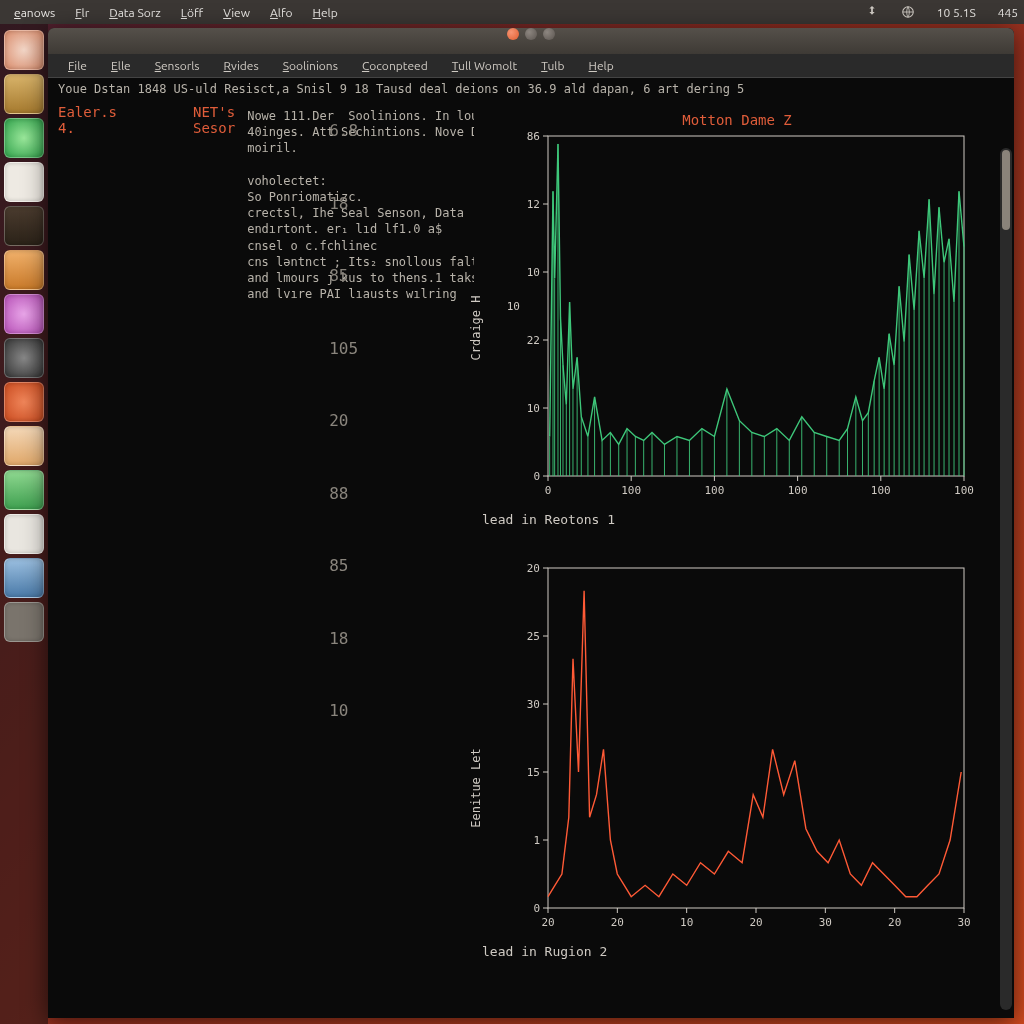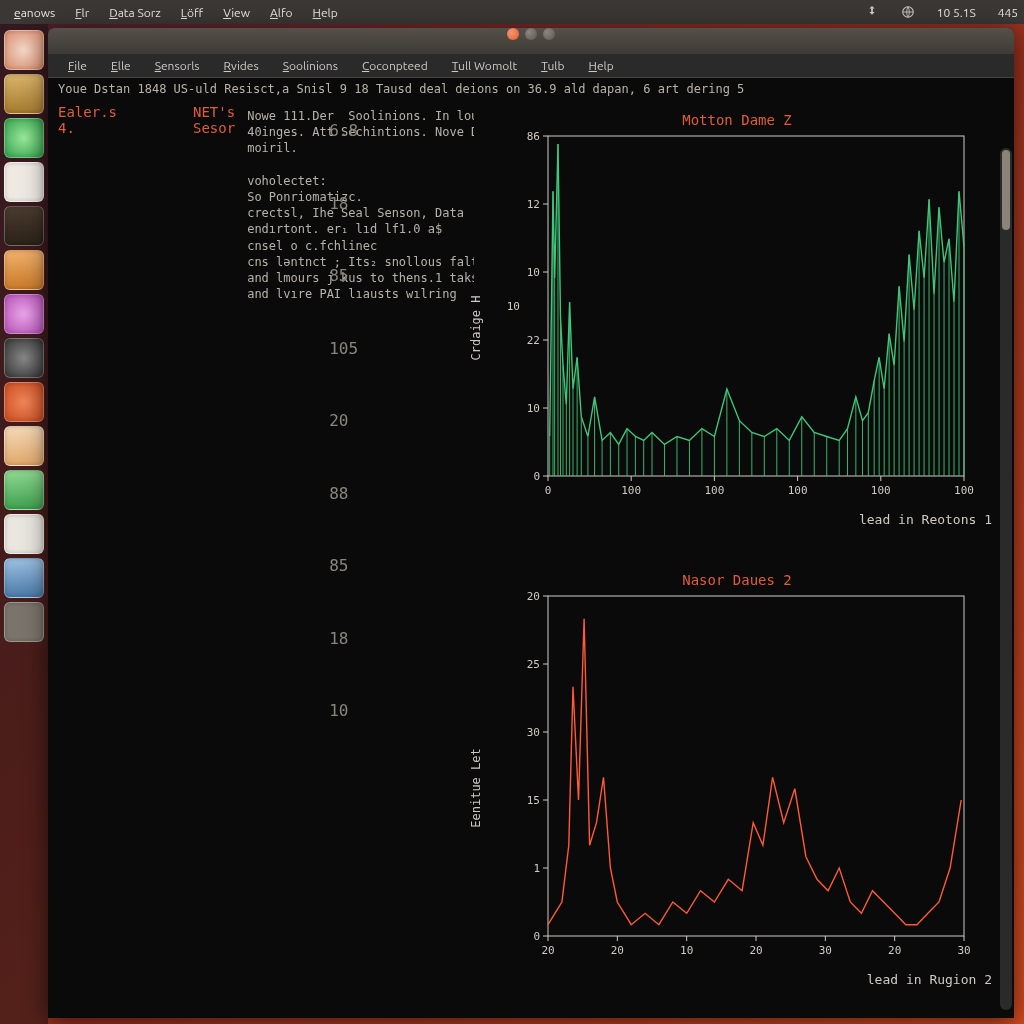--- a/index.html
+++ b/index.html
@@ -104,21 +104,21 @@
     text-align: center; color: #e05d3a; font-size: 14px;
     font-family: "DejaVu Sans Mono", monospace; padding: 2px 0; margin-top: 8px;
   }
   .plot svg { display: block; }
   .axis-label-y {
     position: absolute; left: -6px; top: 50%; transform: translate(-50%, -50%) rotate(-90deg);
     color: #cfcac3; font-size: 12px; font-family: "DejaVu Sans Mono", monospace;
     white-space: nowrap;
   }
   .axis-label-x {
-    text-align: right; color: #cfcac3; font-size: 13px;
+    text-align: left; color: #cfcac3; font-size: 13px;
     font-family: "DejaVu Sans Mono", monospace; padding-top: 2px;
   }
   .tick-text { font-family: "DejaVu Sans Mono", monospace; font-size: 11px; fill: #cfcac3; }
 
   
   .scrollbar {
     position: absolute; top: 50px; right: 2px; bottom: 8px; width: 12px;
     background: #2a2a2a; border-radius: 6px;
   }
   .scrollbar .thumb {
@@ -332,21 +332,20 @@
             <line x1="442.032" y1="346" x2="442.032" y2="132.51162790697674" stroke="#3ec77a" stroke-width="1" opacity="0.9"></line>
             <line x1="447.024" y1="346" x2="447.024" y2="108.7906976744186" stroke="#3ec77a" stroke-width="1" opacity="0.9"></line>
             <line x1="452.01599999999996" y1="346" x2="452.01599999999996" y2="172.04651162790697" stroke="#3ec77a" stroke-width="1" opacity="0.9"></line>
             <line x1="457.008" y1="346" x2="457.008" y2="61.3488372093023" stroke="#3ec77a" stroke-width="1" opacity="0.9"></line>
             <line x1="462" y1="346" x2="462" y2="116.69767441860466" stroke="#3ec77a" stroke-width="1" opacity="0.9"></line>
             <path d="M47.7 306.5 L51.0 61.3 L52.7 148.3 L56.0 13.9 L58.5 187.9 L61.0 235.3 L64.3 274.8 L67.6 172.0 L71.0 259.0 L75.1 227.4 L79.3 286.7 L85.9 306.5 L92.6 266.9 L100.1 310.4 L108.4 302.5 L116.7 314.4 L125.0 298.6 L133.4 306.5 L141.7 310.4 L150.0 302.5 L162.5 314.4 L175.0 306.5 L187.4 310.4 L199.9 298.6 L212.4 306.5 L224.9 259.0 L237.4 290.7 L249.8 302.5 L262.3 306.5 L274.8 298.6 L287.3 310.4 L299.8 286.7 L312.2 302.5 L324.7 306.5 L337.2 310.4 L345.5 298.6 L353.8 266.9 L360.5 290.7 L366.3 282.7 L372.1 251.1 L377.1 227.4 L382.1 259.0 L387.1 203.7 L392.1 235.3 L397.1 156.2 L402.1 211.6 L407.1 124.6 L412.1 180.0 L417.1 100.9 L422.1 148.3 L427.1 69.3 L432.0 164.1 L437.0 77.2 L442.0 132.5 L447.0 108.8 L452.0 172.0 L457.0 61.3 L462.0 116.7 " fill="none" stroke="#3ec77a" stroke-width="1.4"></path>
           </svg>
         <div class="axis-label-x">lead in Reotons 1</div>
       </div>
       <div class="plot">
-        <div class="plot-title">Nasor Daues 2</div>
         <div class="axis-label-y">Eenitue Let</div>
         <svg id="plot1" viewBox="0 0 470 380" width="100%" height="380">
             <rect x="46" y="6" width="416" height="340" fill="none" stroke="#cfcac3" stroke-width="1"></rect>
             <line x1="46" y1="346" x2="46" y2="351" stroke="#cfcac3"></line>
             <text class="tick-text" x="46" y="364" text-anchor="middle">20</text>
             <line x1="115.33333333333333" y1="346" x2="115.33333333333333" y2="351" stroke="#cfcac3"></line>
             <text class="tick-text" x="115.33333333333333" y="364" text-anchor="middle">20</text>
             <line x1="184.66666666666666" y1="346" x2="184.66666666666666" y2="351" stroke="#cfcac3"></line>
             <text class="tick-text" x="184.66666666666666" y="364" text-anchor="middle">10</text>
             <line x1="254" y1="346" x2="254" y2="351" stroke="#cfcac3"></line>

